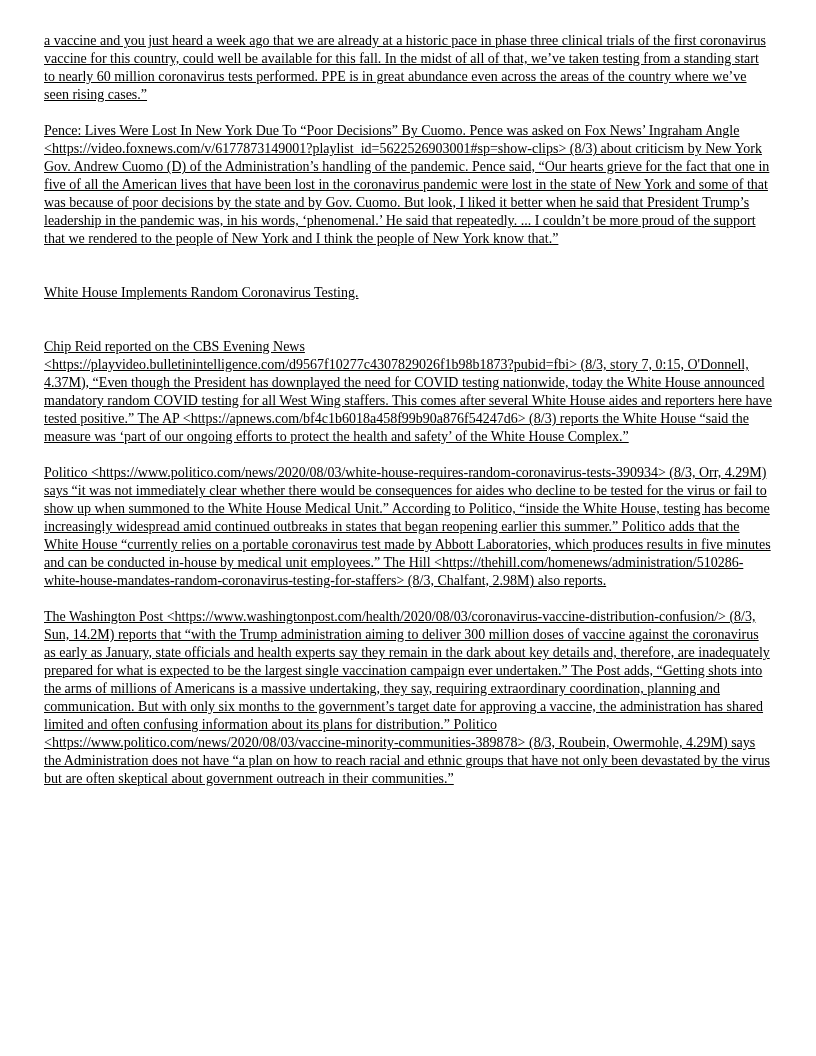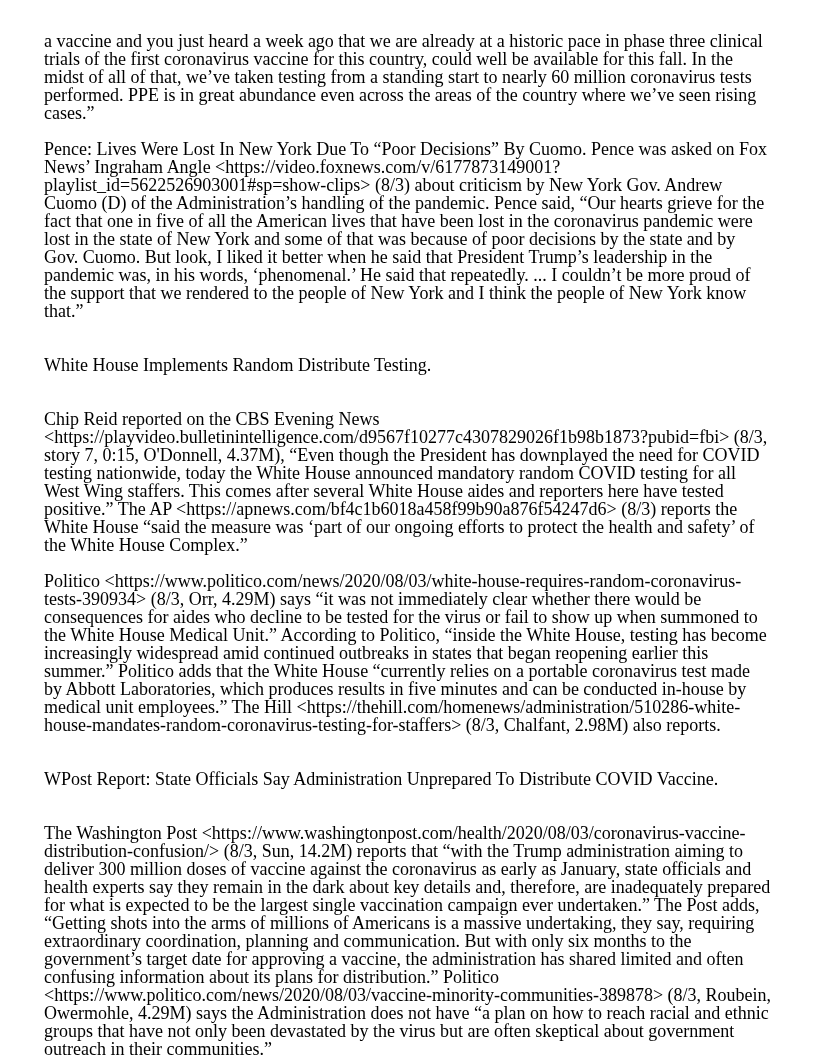--- a/index.html
+++ b/index.html
@@ -12,41 +12,41 @@
     overflow: hidden;
   }
   .page {
     width: 816px;
     height: 1056px;
     background: #ffffff;
     padding: 32px 44px 0 44px;
     overflow: hidden;
   }
   .para {
-    font-size: 18px;
+    font-size: 14px;
     line-height: 18px;
     text-align: left;
     overflow-wrap: break-word;
     margin: 0 0 18px 0;
+    text-decoration: underline;
   }
   .heading {
     margin: 36px 0 36px 0;
   }
 </style>
 </head>
 <body>
 
 <div class="page">
   <p class="para">a vaccine and you just heard a week ago that we are already at a historic pace in phase three clinical trials of the first coronavirus vaccine for this country, could well be available for this fall. In the midst of all of that, we’ve taken testing from a standing start to nearly 60 million coronavirus tests performed. PPE is in great abundance even across the areas of the country where we’ve seen rising cases.”</p>
 
   <p class="para">Pence: Lives Were Lost In New York Due To “Poor Decisions” By Cuomo. Pence was asked on Fox News’ Ingraham Angle &lt;https://video.foxnews.com/v/6177873149001?playlist_id=5622526903001#sp=show-clips&gt; (8/3) about criticism by New York Gov. Andrew Cuomo (D) of the Administration’s handling of the pandemic. Pence said, “Our hearts grieve for the fact that one in five of all the American lives that have been lost in the coronavirus pandemic were lost in the state of New York and some of that was because of poor decisions by the state and by Gov. Cuomo. But look, I liked it better when he said that President Trump’s leadership in the pandemic was, in his words, ‘phenomenal.’ He said that repeatedly. ... I couldn’t be more proud of the support that we rendered to the people of New York and I think the people of New York know that.”</p>
 
-  <p class="para heading">White House Implements Random Distribute Testing.</p>
+  <p class="para heading">White House Implements Random Coronavirus Testing.</p>
 
   <p class="para">Chip Reid reported on the CBS Evening News &lt;https://playvideo.bulletinintelligence.com/d9567f10277c4307829026f1b98b1873?pubid=fbi&gt; (8/3, story 7, 0:15, O'Donnell, 4.37M), “Even though the President has downplayed the need for COVID testing nationwide, today the White House announced mandatory random COVID testing for all West Wing staffers. This comes after several White House aides and reporters here have tested positive.” The AP &lt;https://apnews.com/bf4c1b6018a458f99b90a876f54247d6&gt; (8/3) reports the White House “said the measure was ‘part of our ongoing efforts to protect the health and safety’ of the White House Complex.”</p>
 
   <p class="para">Politico &lt;https://www.politico.com/news/2020/08/03/white-house-requires-random-coronavirus-tests-390934&gt; (8/3, Orr, 4.29M) says “it was not immediately clear whether there would be consequences for aides who decline to be tested for the virus or fail to show up when summoned to the White House Medical Unit.” According to Politico, “inside the White House, testing has become increasingly widespread amid continued outbreaks in states that began reopening earlier this summer.” Politico adds that the White House “currently relies on a portable coronavirus test made by Abbott Laboratories, which produces results in five minutes and can be conducted in-house by medical unit employees.” The Hill &lt;https://thehill.com/homenews/administration/510286-white-house-mandates-random-coronavirus-testing-for-staffers&gt; (8/3, Chalfant, 2.98M) also reports.</p>
 
-  <p class="para heading">WPost Report: State Officials Say Administration Unprepared To Distribute COVID Vaccine.</p>
 
   <p class="para">The Washington Post &lt;https://www.washingtonpost.com/health/2020/08/03/coronavirus-vaccine-distribution-confusion/&gt; (8/3, Sun, 14.2M) reports that “with the Trump administration aiming to deliver 300 million doses of vaccine against the coronavirus as early as January, state officials and health experts say they remain in the dark about key details and, therefore, are inadequately prepared for what is expected to be the largest single vaccination campaign ever undertaken.” The Post adds, “Getting shots into the arms of millions of Americans is a massive undertaking, they say, requiring extraordinary coordination, planning and communication. But with only six months to the government’s target date for approving a vaccine, the administration has shared limited and often confusing information about its plans for distribution.” Politico &lt;https://www.politico.com/news/2020/08/03/vaccine-minority-communities-389878&gt; (8/3, Roubein, Owermohle, 4.29M) says the Administration does not have “a plan on how to reach racial and ethnic groups that have not only been devastated by the virus but are often skeptical about government outreach in their communities.”</p>
 
 </div>
 
 </body></html>

